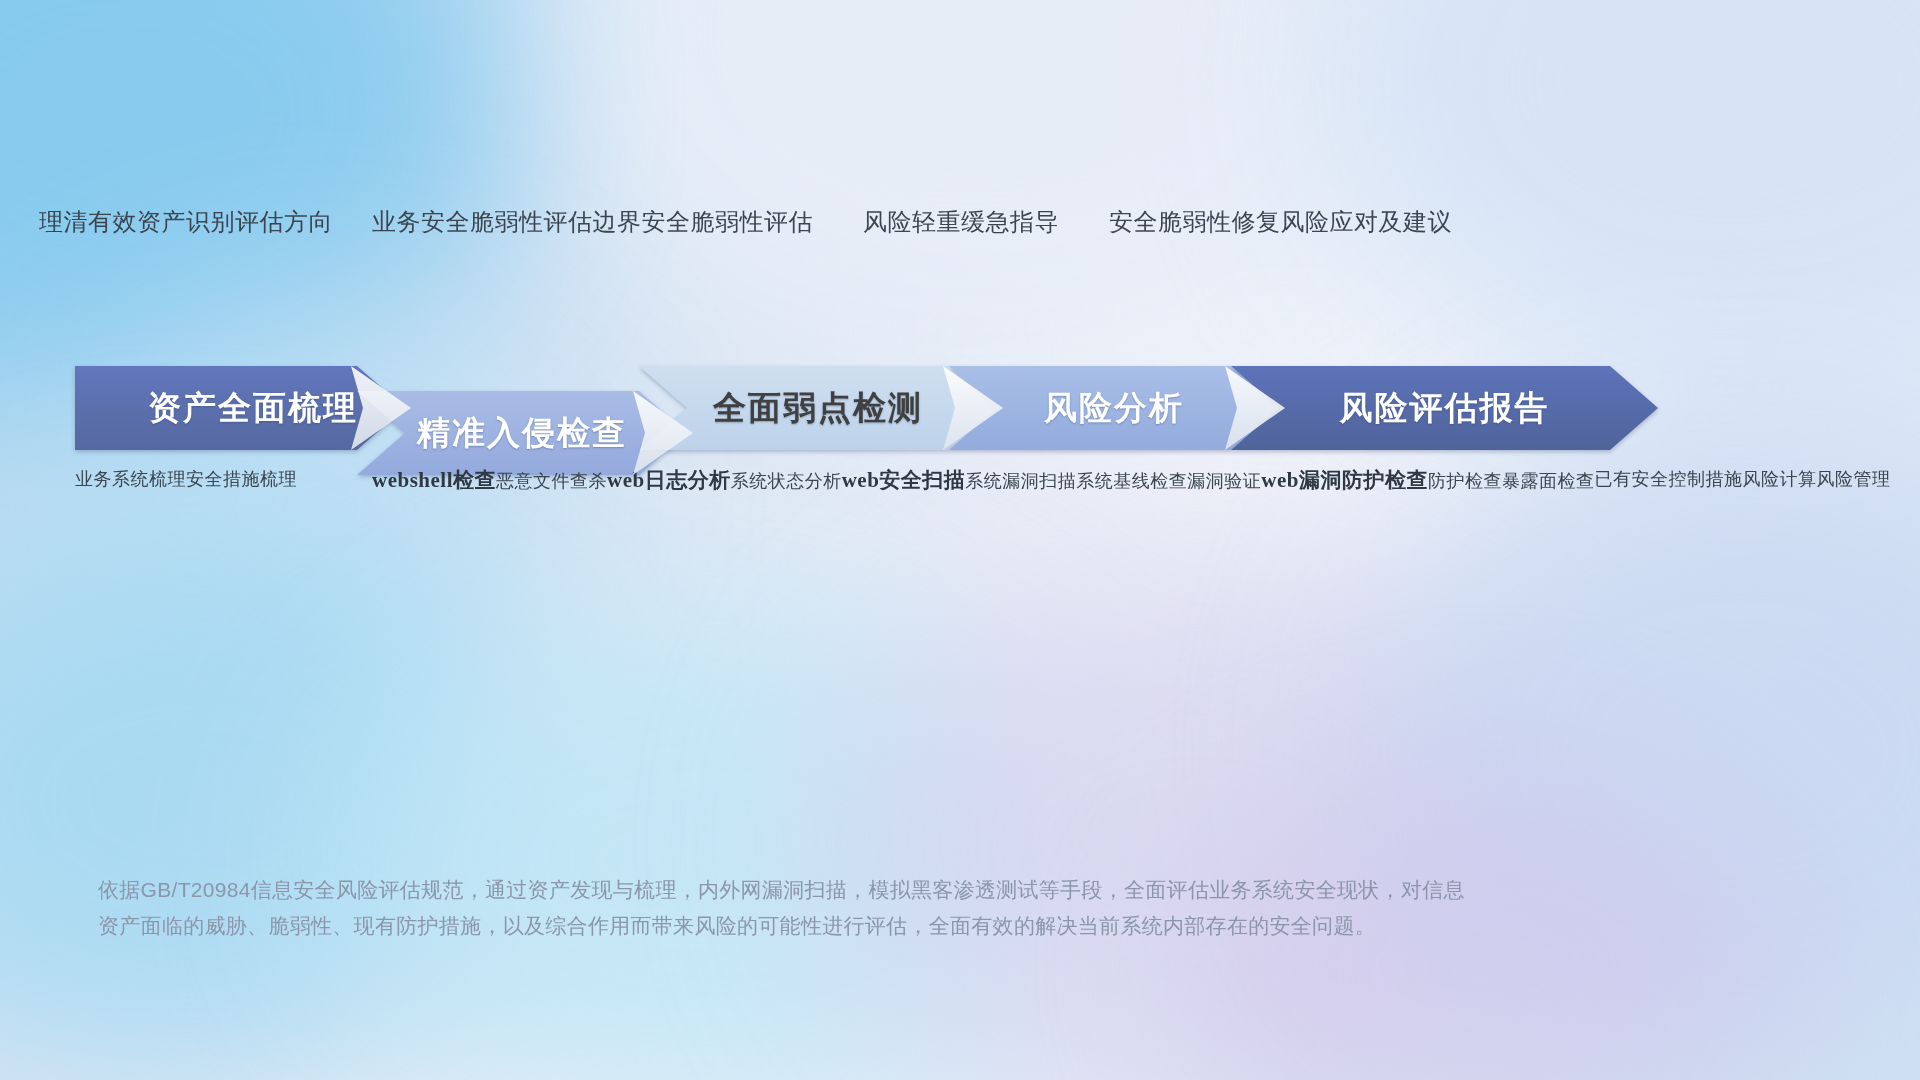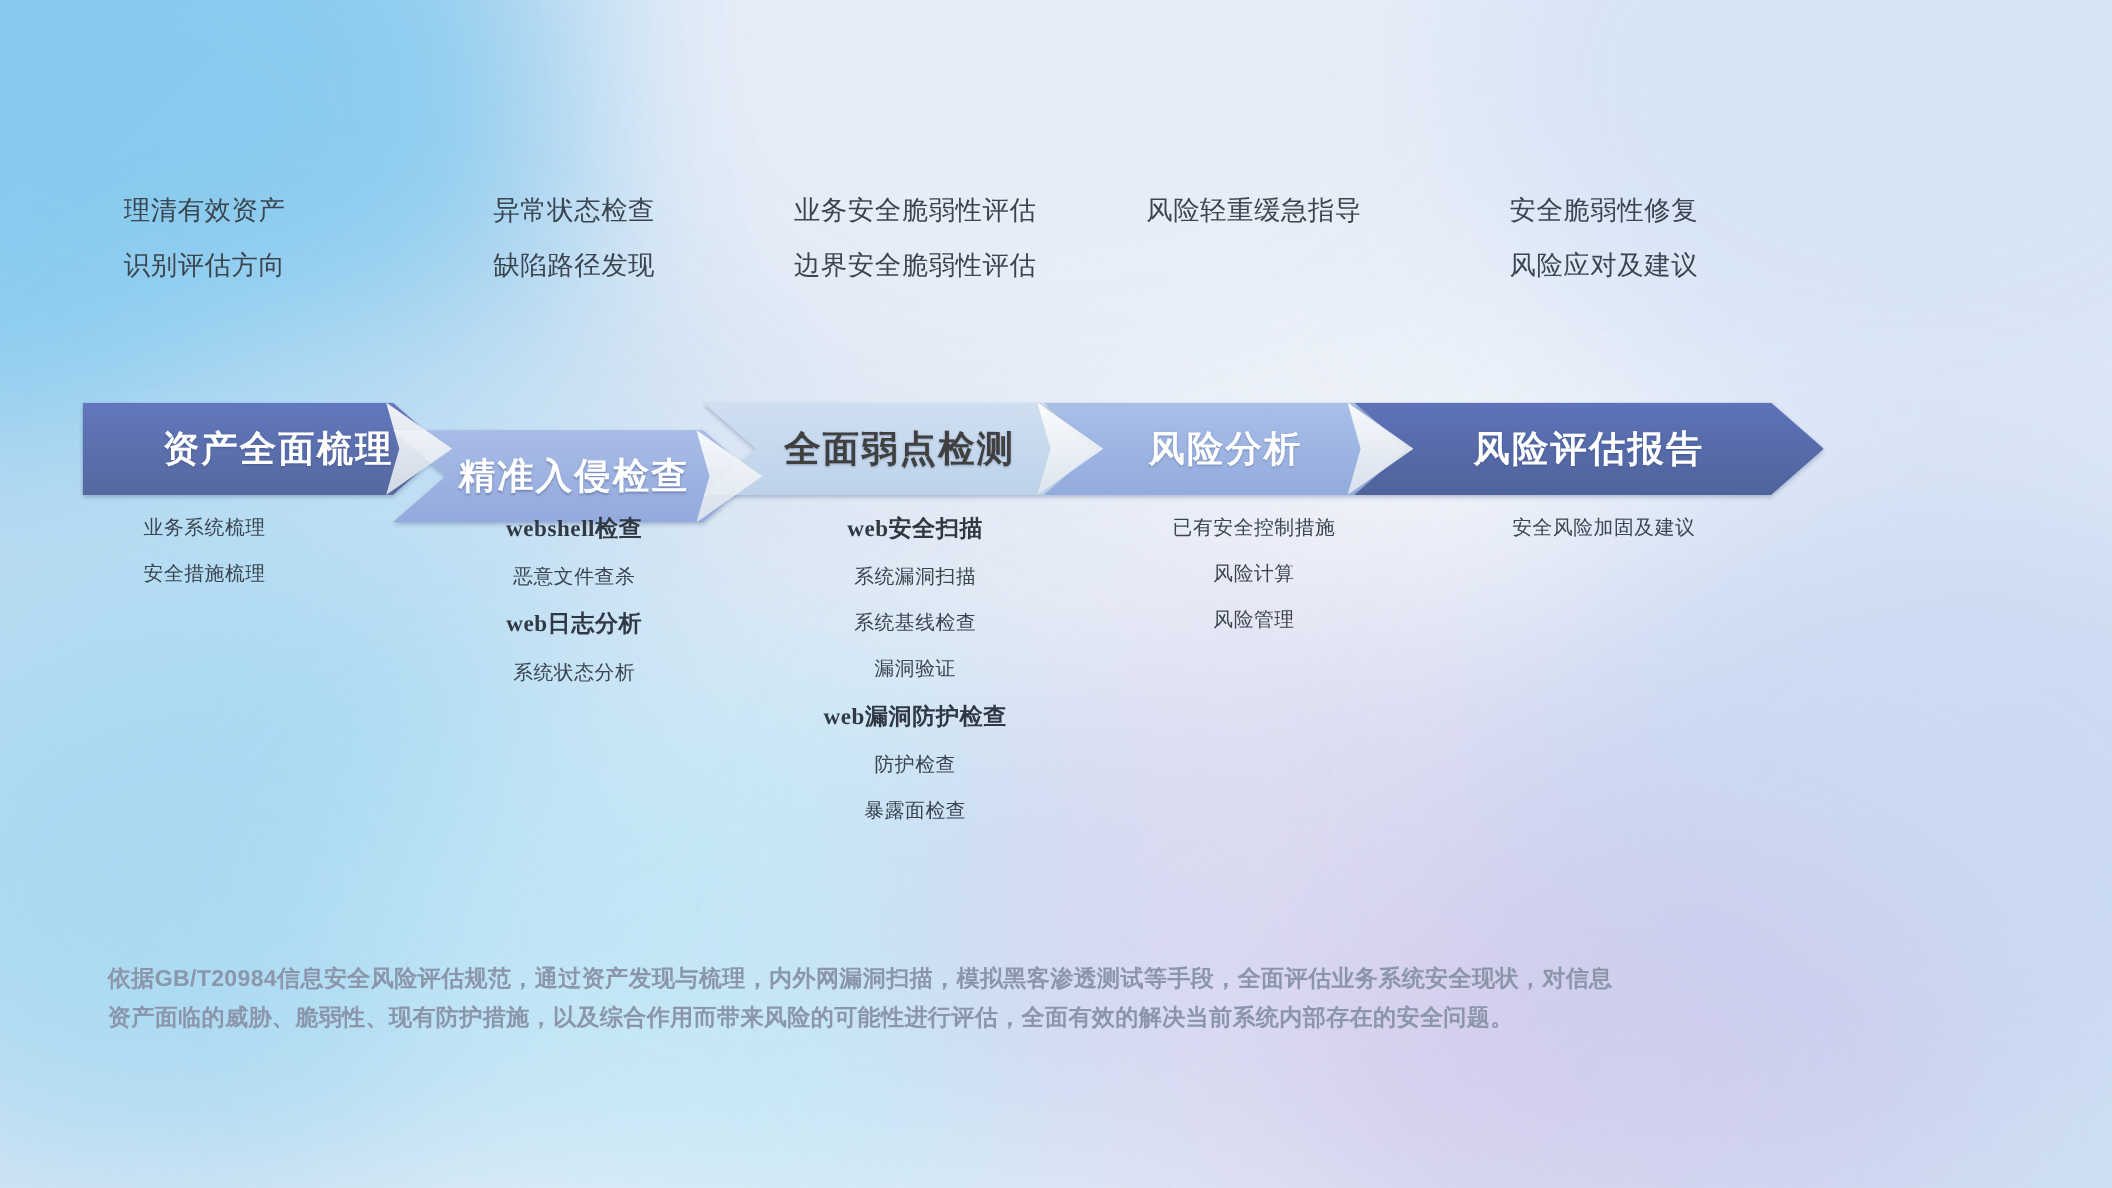--- a/index.html
+++ b/index.html
@@ -28,21 +28,21 @@
   .b10{left:980px;top:120px;width:620px;height:420px;background:#eff3fa;opacity:.85;}
 
   
   #stage{position:absolute;inset:0;z-index:2;}
 
   
   .top-notes{
     position:absolute;left:0;right:0;top:180px;height:110px;
     display:flex;
   }
-  .col{flex:1 1 0;display:flex;flex-direction:column;align-items:center;}
+  .col{flex:1 1 0;display:flex;flex-direction:row;align-items:center;justify-content:center;}
   .col-1{flex:0 0 372px;}
   .col-2{flex:0 0 300px;}
   .col-3{flex:0 0 320px;}
   .col-4{flex:0 0 296px;}
   .col-5{flex:0 0 340px;font-family:Liberation Serif, serif;}
   .note{
     font-size:24px;color:#3b4550;line-height:1;margin-bottom:26px;
     white-space:nowrap;letter-spacing:.5px;
   }
 
@@ -109,21 +109,21 @@
   .item.serif{
     font-family:"Liberation Serif","DejaVu Serif",serif;
     font-weight:bold;font-size:21px;color:#2f3843;
   }
 
   
   .footer{
     position:absolute;left:98px;top:872px;width:1520px;
     font-size:21px;line-height:36px;color:#8b96ab;letter-spacing:.3px;
   }
-  .footer p{margin:0;font-weight:bold;}
+  .footer p{margin:0;}
 </style>
 </head>
 <body>
 
 <div id="bg">
   <div class="layer base"></div>
   <div class="blob b10"></div>
   <div class="blob b2"></div>
   <div class="blob b3"></div>
   <div class="blob b1"></div>
@@ -137,24 +137,20 @@
 
 <div id="stage">
 
   <div class="top-notes">
 
     <div class="col col-1">
       <div class="note">理清有效资产</div>
       <div class="note">识别评估方向</div>
     </div>
 
-    <div class="col col-2">
-      <div class="note">异常状态检查</div>
-      <div class="note">缺陷路径发现</div>
-    </div>
 
     <div class="col col-3">
       <div class="note">业务安全脆弱性评估</div>
       <div class="note">边界安全脆弱性评估</div>
     </div>
 
     <div class="col col-4">
       <div class="note">风险轻重缓急指导</div>
     </div>
 

